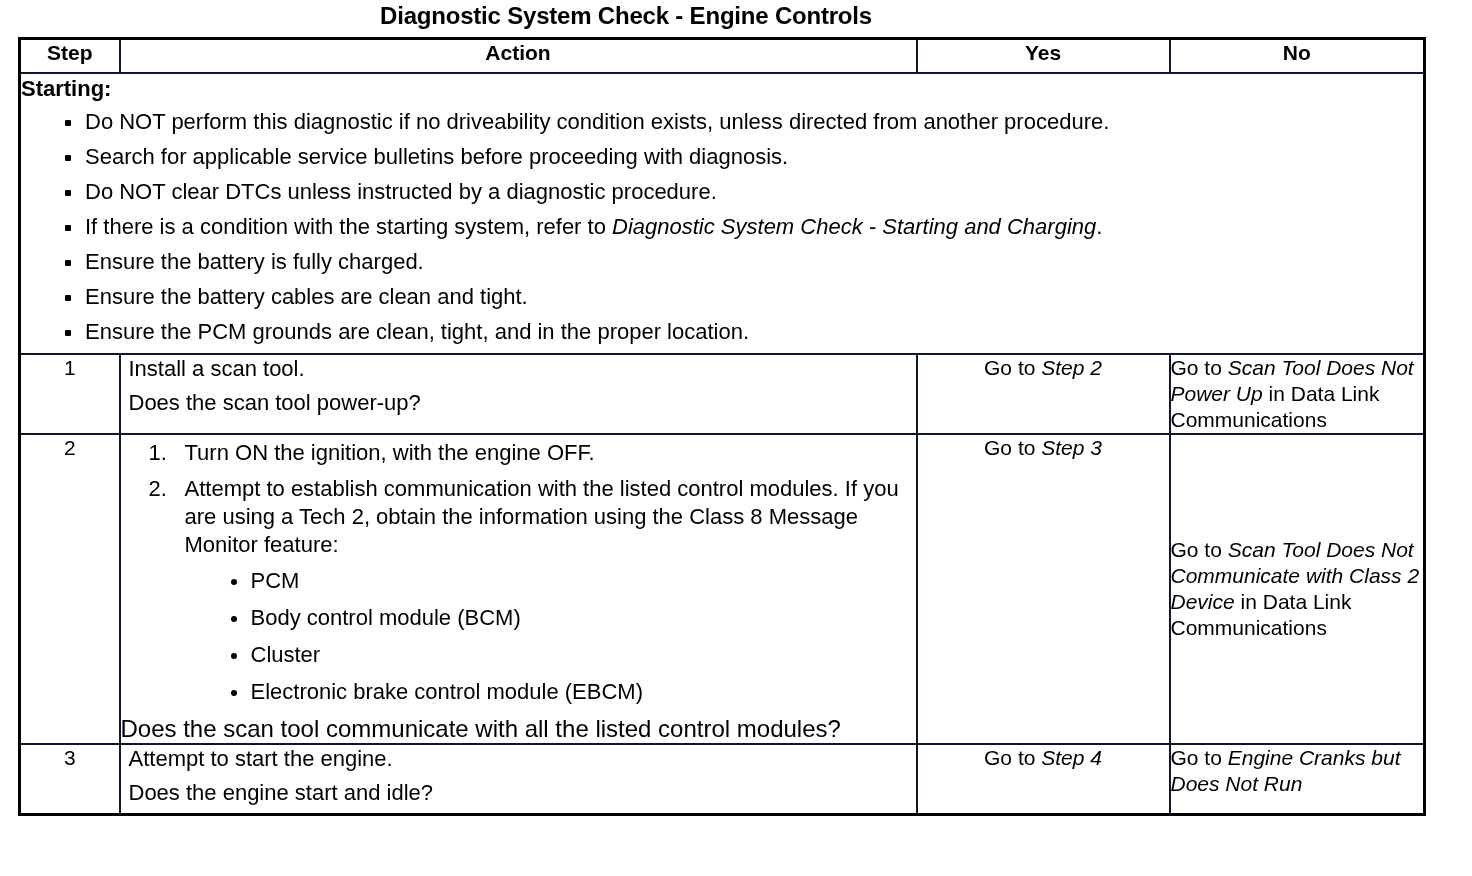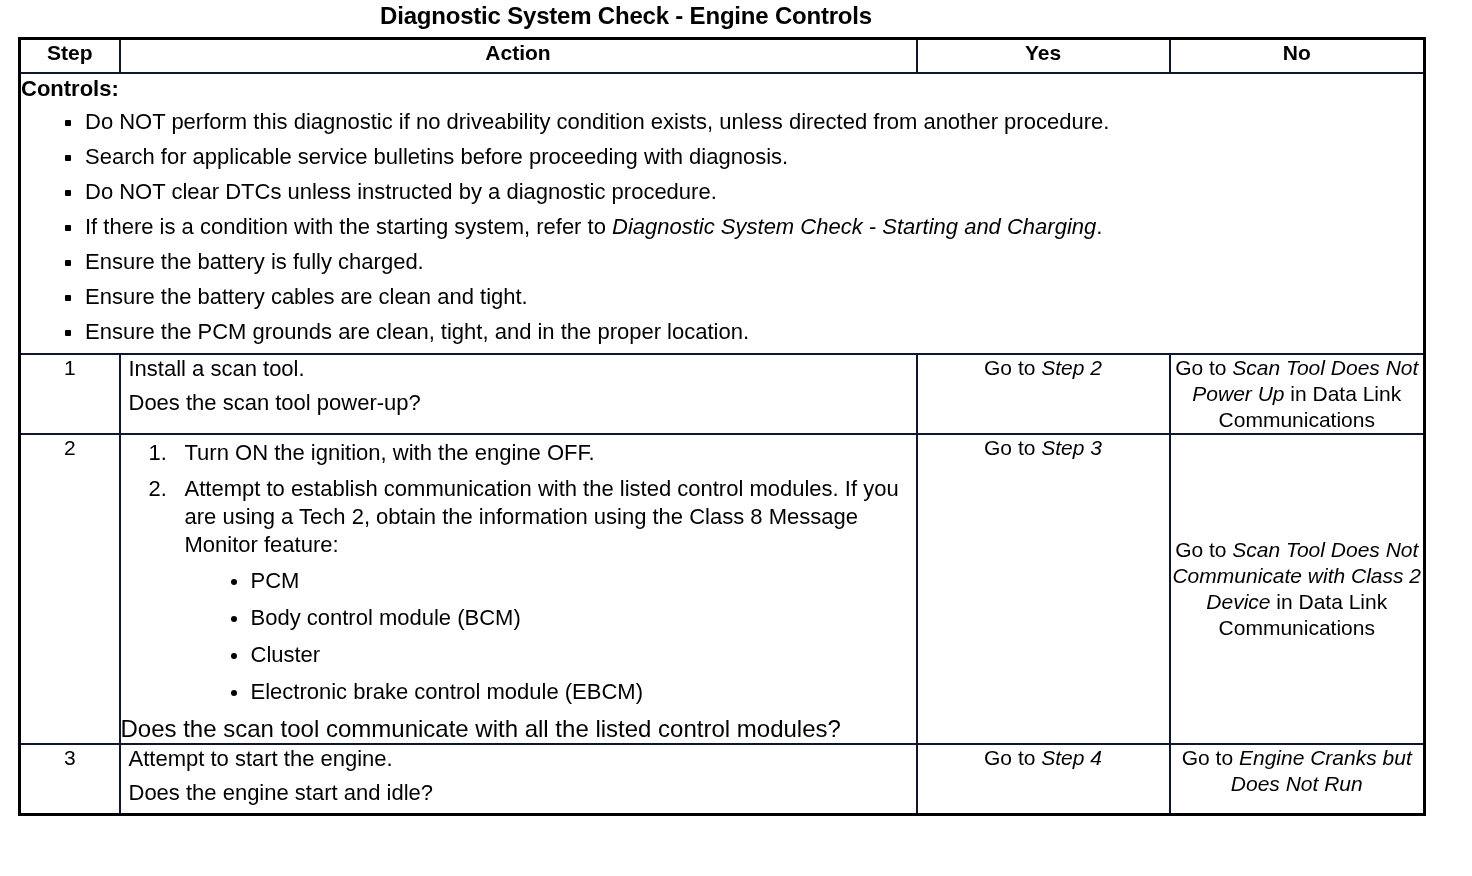--- a/index.html
+++ b/index.html
@@ -159,21 +159,21 @@
   }
 
   .yes-cell {
     text-align: center;
     vertical-align: bottom;
     padding: 0 6px 6px 6px;
     font-size: 22px;
     line-height: 28px;
   }
   .no-cell {
-    text-align: center;
+    text-align: left;
     padding: 4px 6px 6px 6px;
     font-size: 22px;
     line-height: 28px;
     margin-left: 20px;
   }
   .no-cell.mid { vertical-align: middle; }
   .no-cell.top { vertical-align: top; }
 </style>
 </head>
 <body>
@@ -193,21 +193,21 @@
       <tr>
         <th>Step</th>
         <th>Action</th>
         <th>Yes</th>
         <th>No</th>
       </tr>
     </thead>
     <tbody>
       <tr>
         <td class="important-cell" colspan="4">
-          <div class="important-head">Controls:</div>
+          <div class="important-head">Starting:</div>
           <ul class="imp-list">
             <li><span>Do NOT perform this diagnostic if no driveability condition exists, unless directed from another procedure.</span></li>
             <li><span>Search for applicable service bulletins before proceeding with diagnosis.</span></li>
             <li><span>Do NOT clear DTCs unless instructed by a diagnostic procedure.</span></li>
             <li><span>If there is a condition with the starting system, refer to </span><span class="ital">Diagnostic System Check - Starting and Charging</span><span>.</span></li>
             <li><span>Ensure the battery is fully charged.</span></li>
             <li><span>Ensure the battery cables are clean and tight.</span></li>
             <li><span>Ensure the PCM grounds are clean, tight, and in the proper location.</span></li>
           </ul>
         </td>

